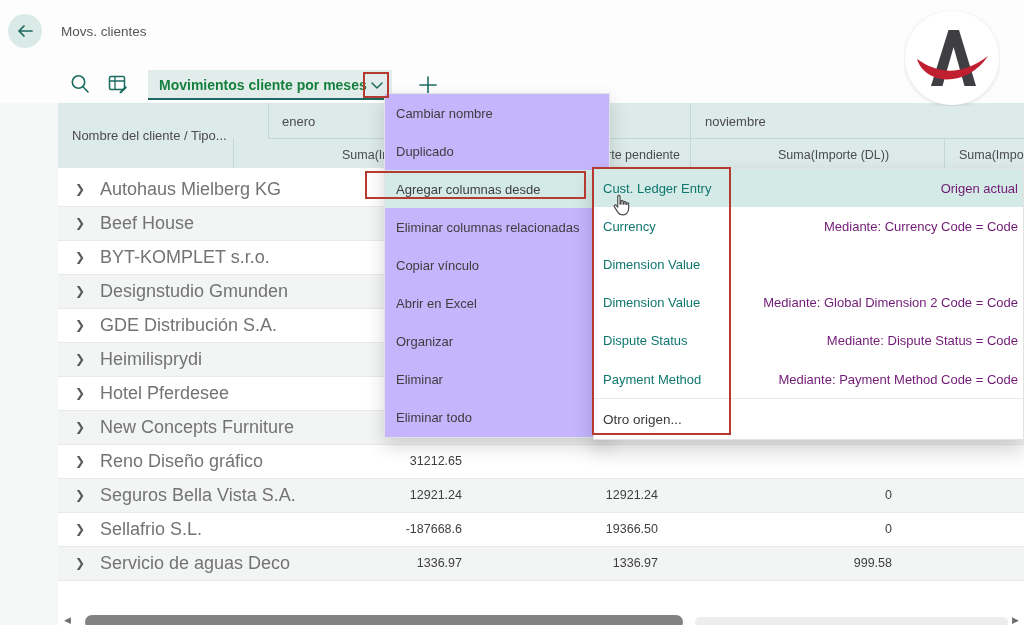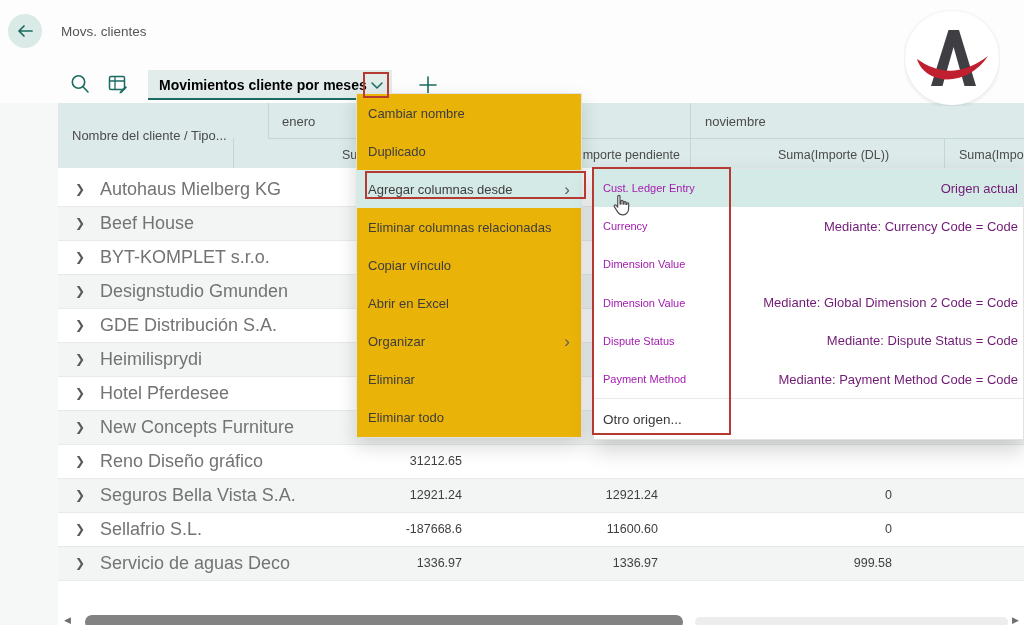--- a/index.html
+++ b/index.html
@@ -9,21 +9,21 @@
 
   
   .back-circle { position:absolute; left:8px; top:14px; width:34px; height:34px; border-radius:50%;
     background:#d9eae7; display:flex; align-items:center; justify-content:center; cursor:pointer; }
   .page-title { position:absolute; left:61px; top:24px; font-size:13.5px; color:#565656; }
 
   
   .tb-icon { position:absolute; top:72px; width:24px; height:24px; cursor:pointer; }
   .view-tab { position:absolute; left:148px; top:70px; width:244px; height:30px; background:#e2edeb;
     display:flex; align-items:center; cursor:pointer; }
-  .view-tab .tab-label { padding-left:11px; font-size:14px; font-weight:700; color:#000000; white-space:nowrap; }
+  .view-tab .tab-label { padding-left:11px; font-size:14px; font-weight:700; color:#15803d; white-space:nowrap; }
   .view-tab .tab-underline { position:absolute; left:0; bottom:0; width:100%; height:2px; background:#1b6b60; }
   .view-tab .tab-chev { position:absolute; right:4px; top:4px; }
   .add-btn { position:absolute; left:416px; top:73px; width:24px; height:24px; cursor:pointer; }
 
   
   .logo { position:absolute; left:904px; top:10px; width:96px; height:96px; z-index:6; }
 
   
   .gutter { position:absolute; left:0; top:103px; width:58px; height:522px; background:#f6f7f7; }
 
@@ -44,33 +44,33 @@
   .row .cname { position:absolute; left:42px; top:0; line-height:33px; font-size:18px; color:#737373; white-space:nowrap; }
   .row .val { position:absolute; top:0; line-height:33px; font-size:12.5px; color:#3f3f3f; }
   .val.a { right:562px; } .val.b { right:366px; } .val.c { right:132px; }
 
   
   .hscroll-arrow { position:absolute; top:615px; font-size:9px; color:#6f6f6f; line-height:10px; }
   .hscroll-thumb { position:absolute; left:85px; top:615px; width:598px; height:14px; background:#828282; border-radius:7px; cursor:pointer; }
   .hscroll-track { position:absolute; left:695px; top:617px; width:313px; height:10px; background:#ededed; border-radius:5px; }
 
   
-  .menu { position:absolute; left:356px; top:93px; width:226px; background:#eab308; z-index:10;
+  .menu { position:absolute; left:384px; top:93px; width:226px; background:#c4b5fd; z-index:10;
     border:1px solid #e2e2e2; box-shadow:0 8px 18px rgba(0,0,0,.16); }
   .menu-item { position:relative; height:38.1px; display:flex; align-items:center; padding:0 11px;
     font-size:13px; color:#3d3d3d; cursor:pointer; white-space:nowrap; }
   .menu-item.hl { background:#d4eae6; }
   .chev-right { margin-left:auto; color:#5c5c5c; font-size:17px; line-height:1; font-weight:400; }
 
   
   .submenu { position:absolute; left:593px; top:168px; width:431px; background:#fff; z-index:10;
     border:1px solid #e2e2e2; box-shadow:0 10px 20px rgba(0,0,0,.18); }
   .sub-item { position:relative; height:38.2px; display:flex; align-items:center; padding:0 5px 0 9px; cursor:pointer; }
   .sub-item.hl { background:#d4eae6; }
-  .sub-item .lbl { font-size:11px; color:#a21caf; white-space:nowrap; }
+  .sub-item .lbl { font-size:13px; color:#0f766e; white-space:nowrap; }
   .sub-item .det { margin-left:auto; font-size:13px; color:#701a75; white-space:nowrap; }
   .sub-sep { height:1px; background:#e9e9e9; }
   .sub-footer { height:40px; display:flex; align-items:center; padding:0 9px; font-size:13.5px; color:#393939; cursor:pointer; }
 
   
   .anno { position:absolute; border:2px solid #b43a32; z-index:12; pointer-events:none; }
 
   .cursor { position:absolute; left:610px; top:194px; z-index:13; pointer-events:none; }
 </style>
 </head>
@@ -207,21 +207,21 @@
         <span class="expand">❯</span>
         <span class="cname">Seguros Bella Vista S.A.</span>
         <span class="val a">12921.24</span>
         <span class="val b">12921.24</span>
         <span class="val c">0</span>
       </div>
       <div class="row">
         <span class="expand">❯</span>
         <span class="cname">Sellafrio S.L.</span>
         <span class="val a">-187668.6</span>
-        <span class="val b">11600.60</span>
+        <span class="val b">19366.50</span>
         <span class="val c">0</span>
       </div>
       <div class="row alt">
         <span class="expand">❯</span>
         <span class="cname">Servicio de aguas Deco</span>
         <span class="val a">1336.97</span>
         <span class="val b">1336.97</span>
         <span class="val c">999.58</span>
       </div>
     </div>

